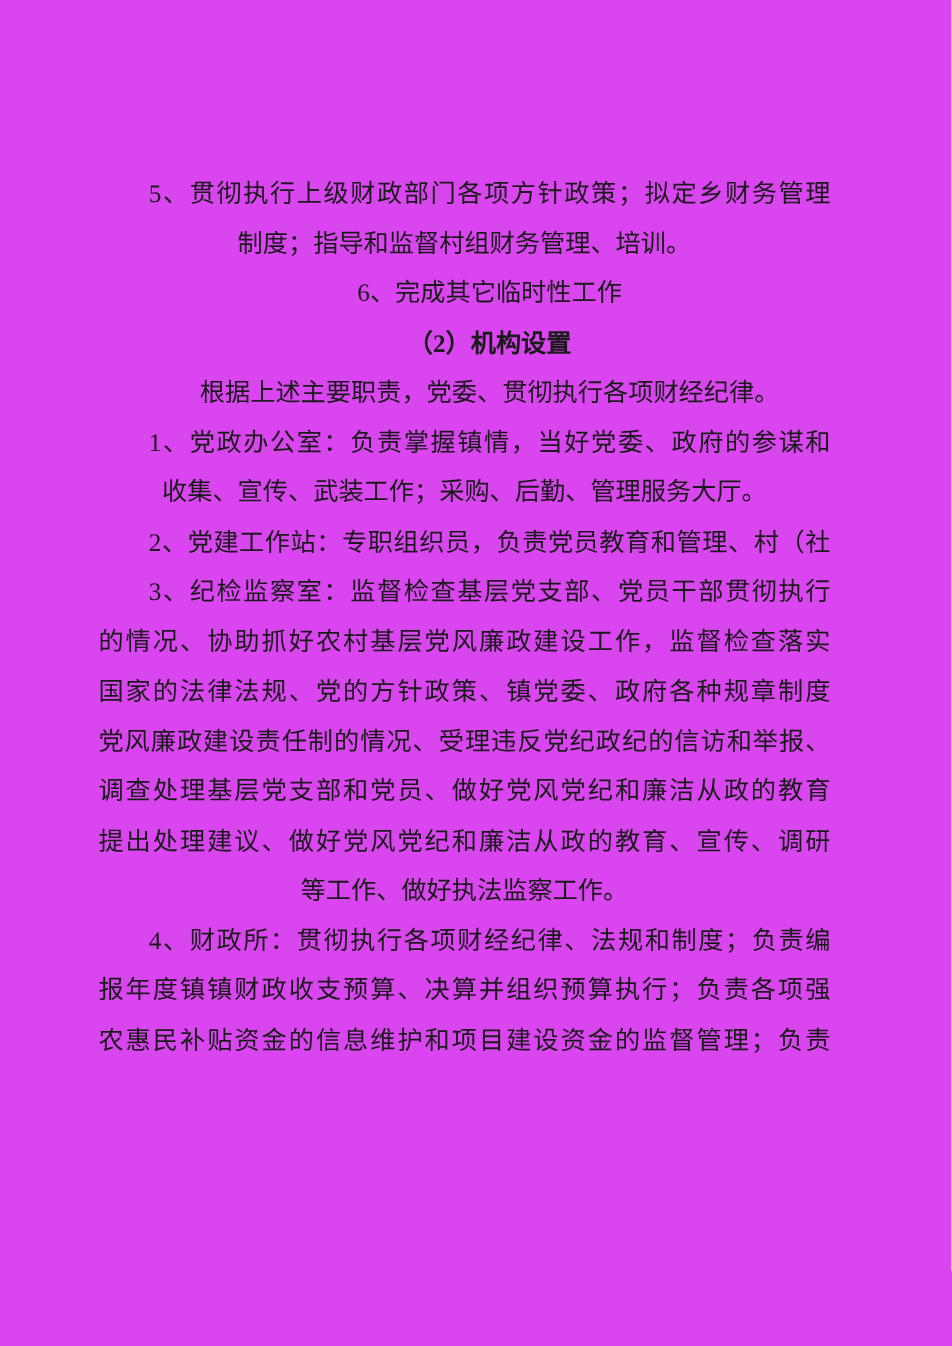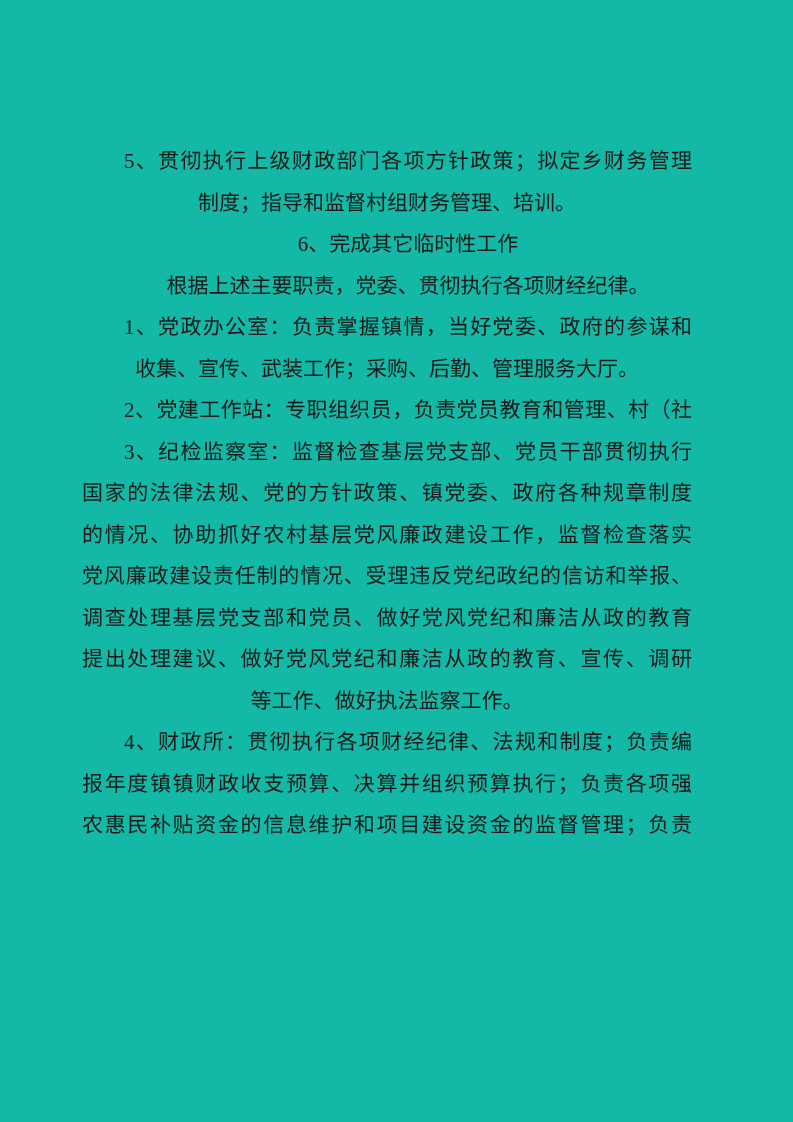--- a/index.html
+++ b/index.html
@@ -31,33 +31,34 @@
     text-align-last: justify;
     text-justify: inter-character;
   }
   
   .line.ind { text-indent: 42px; }
   .line.bold { font-weight: 700; }
 </style>
 </head>
 <body>
 
-<div class="page" style="background: #14b8a6; color: rgb(26, 26, 26);">
+<div class="page" style="background: #d946ef; color: rgb(26, 26, 26);">
   <div class="doc-body">
 
   <div class="line fill ind">5、贯彻执行上级财政部门各项方针政策；拟定乡财务管理</div>
       <div class="line">制度；指导和监督村组财务管理、培训。</div>
       <div class="line ind">6、完成其它临时性工作</div>
+      <div class="line ind bold">（2）机构设置</div>
       <div class="line ind">根据上述主要职责，党委、贯彻执行各项财经纪律。</div>
       <div class="line fill ind">1、党政办公室：负责掌握镇情，当好党委、政府的参谋和</div>
       <div class="line">收集、宣传、武装工作；采购、后勤、管理服务大厅。</div>
       <div class="line fill ind">2、党建工作站：专职组织员，负责党员教育和管理、村（社</div>
       <div class="line fill ind">3、纪检监察室：监督检查基层党支部、党员干部贯彻执行</div>
+      <div class="line fill">的情况、协助抓好农村基层党风廉政建设工作，监督检查落实</div>
       <div class="line fill">国家的法律法规、党的方针政策、镇党委、政府各种规章制度</div>
-      <div class="line fill">的情况、协助抓好农村基层党风廉政建设工作，监督检查落实</div>
       <div class="line fill">党风廉政建设责任制的情况、受理违反党纪政纪的信访和举报、</div>
       <div class="line fill">调查处理基层党支部和党员、做好党风党纪和廉洁从政的教育</div>
       <div class="line fill">提出处理建议、做好党风党纪和廉洁从政的教育、宣传、调研</div>
       <div class="line">等工作、做好执法监察工作。</div>
       <div class="line fill ind">4、财政所：贯彻执行各项财经纪律、法规和制度；负责编</div>
       <div class="line fill">报年度镇镇财政收支预算、决算并组织预算执行；负责各项强</div>
       <div class="line fill">农惠民补贴资金的信息维护和项目建设资金的监督管理；负责</div>
     </div>
 </div>
 

